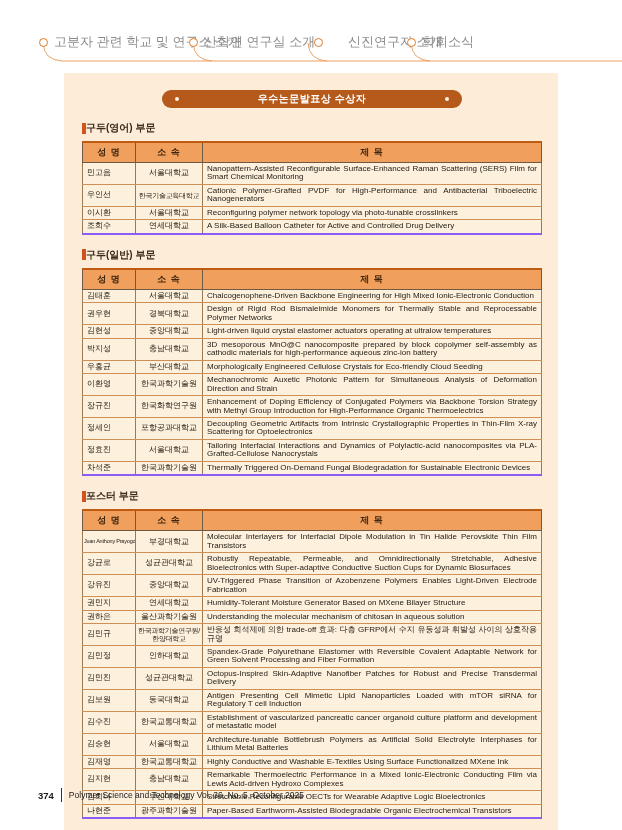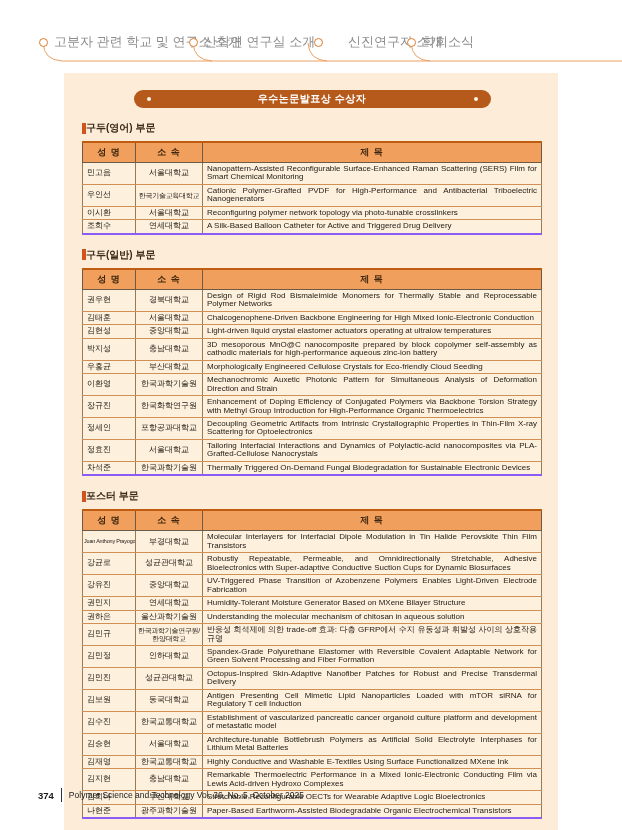--- a/index.html
+++ b/index.html
@@ -14,21 +14,21 @@
   .nav-item{position:absolute;top:33px;display:flex;align-items:center;gap:6px;}
   .nav-dot{width:7px;height:7px;border-radius:50%;border:1.6px solid #e07b2a;background:#fff;flex:0 0 auto;}
   .nav-label{font-size:13px;color:#8c8c8c;letter-spacing:0px;white-space:nowrap;}
   
   .panel{
     position:absolute;left:64px;top:73px;width:494px;min-height:690px;
     background:#fcecd8;box-sizing:border-box;padding:16px 16px 16px 18px;
   }
   
   .banner{
-    position:relative;width:357px;height:18px;margin:1px auto 0 auto;
+    position:relative;width:300px;height:18px;margin:1px auto 0 auto;
     background:#b55a1b;border-radius:10px;display:flex;align-items:center;justify-content:center;
   }
   .banner-title{color:#ffffff;font-size:10px;font-weight:bold;letter-spacing:0.5px;}
   .banner-dot{position:absolute;top:50%;margin-top:-2px;width:4px;height:4px;border-radius:50%;background:#fdf3e6;}
   .banner-dot.left{left:13px;}
   .banner-dot.right{right:13px;}
   
   .section-title{display:flex;align-items:center;gap:0;margin:13px 0 6px 0;}
   .section-bar{width:4px;height:11px;background:#d2531b;flex:0 0 auto;}
   .section-label{font-size:10px;font-weight:bold;color:#3a2a18;letter-spacing:0px;}
@@ -118,49 +118,49 @@
               <td class="col-title">Cationic Polymer-Grafted PVDF for High-Performance and Antibacterial Triboelectric Nanogenerators</td>
             </tr>
             <tr>
               <td class="col-name">이시환</td>
               <td class="col-affil">서울대학교</td>
               <td class="col-title">Reconfiguring polymer network topology via photo-tunable crosslinkers</td>
             </tr>
             <tr>
               <td class="col-name">조희수</td>
               <td class="col-affil">연세대학교</td>
-              <td class="col-title">A Silk-Based Balloon Catheter for Active and Triggered Drug Delivery</td>
+              <td class="col-title">A Silk-Based Balloon Catheter for Active and Controlled Drug Delivery</td>
             </tr>
           </tbody>
     </table>
   </div>
 
   <div class="section">
     <div class="section-title">
       <span class="section-bar"></span>
       <span class="section-label">구두(일반) 부문</span>
     </div>
     <table class="award">
       <thead>
             <tr>
               <th>성 명</th>
               <th>소 속</th>
               <th>제 목</th>
             </tr>
           </thead>
       <tbody>
             <tr>
+              <td class="col-name">김태훈</td>
+              <td class="col-affil">서울대학교</td>
+              <td class="col-title">Chalcogenophene-Driven Backbone Engineering for High Mixed Ionic-Electronic Conduction</td>
+            </tr>
+            <tr>
               <td class="col-name">권우현</td>
               <td class="col-affil">경북대학교</td>
               <td class="col-title">Design of Rigid Rod Bismaleimide Monomers for Thermally Stable and Reprocessable Polymer Networks</td>
-            </tr>
-            <tr>
-              <td class="col-name">김태훈</td>
-              <td class="col-affil">서울대학교</td>
-              <td class="col-title">Chalcogenophene-Driven Backbone Engineering for High Mixed Ionic-Electronic Conduction</td>
             </tr>
             <tr>
               <td class="col-name">김현성</td>
               <td class="col-affil">중앙대학교</td>
               <td class="col-title">Light-driven liquid crystal elastomer actuators operating at ultralow temperatures</td>
             </tr>
             <tr>
               <td class="col-name">박지성</td>
               <td class="col-affil">충남대학교</td>
               <td class="col-title">3D mesoporous MnO@C nanocomposite prepared by block copolymer self-assembly as cathodic materials for high-performance aqueous zinc-ion battery</td>

